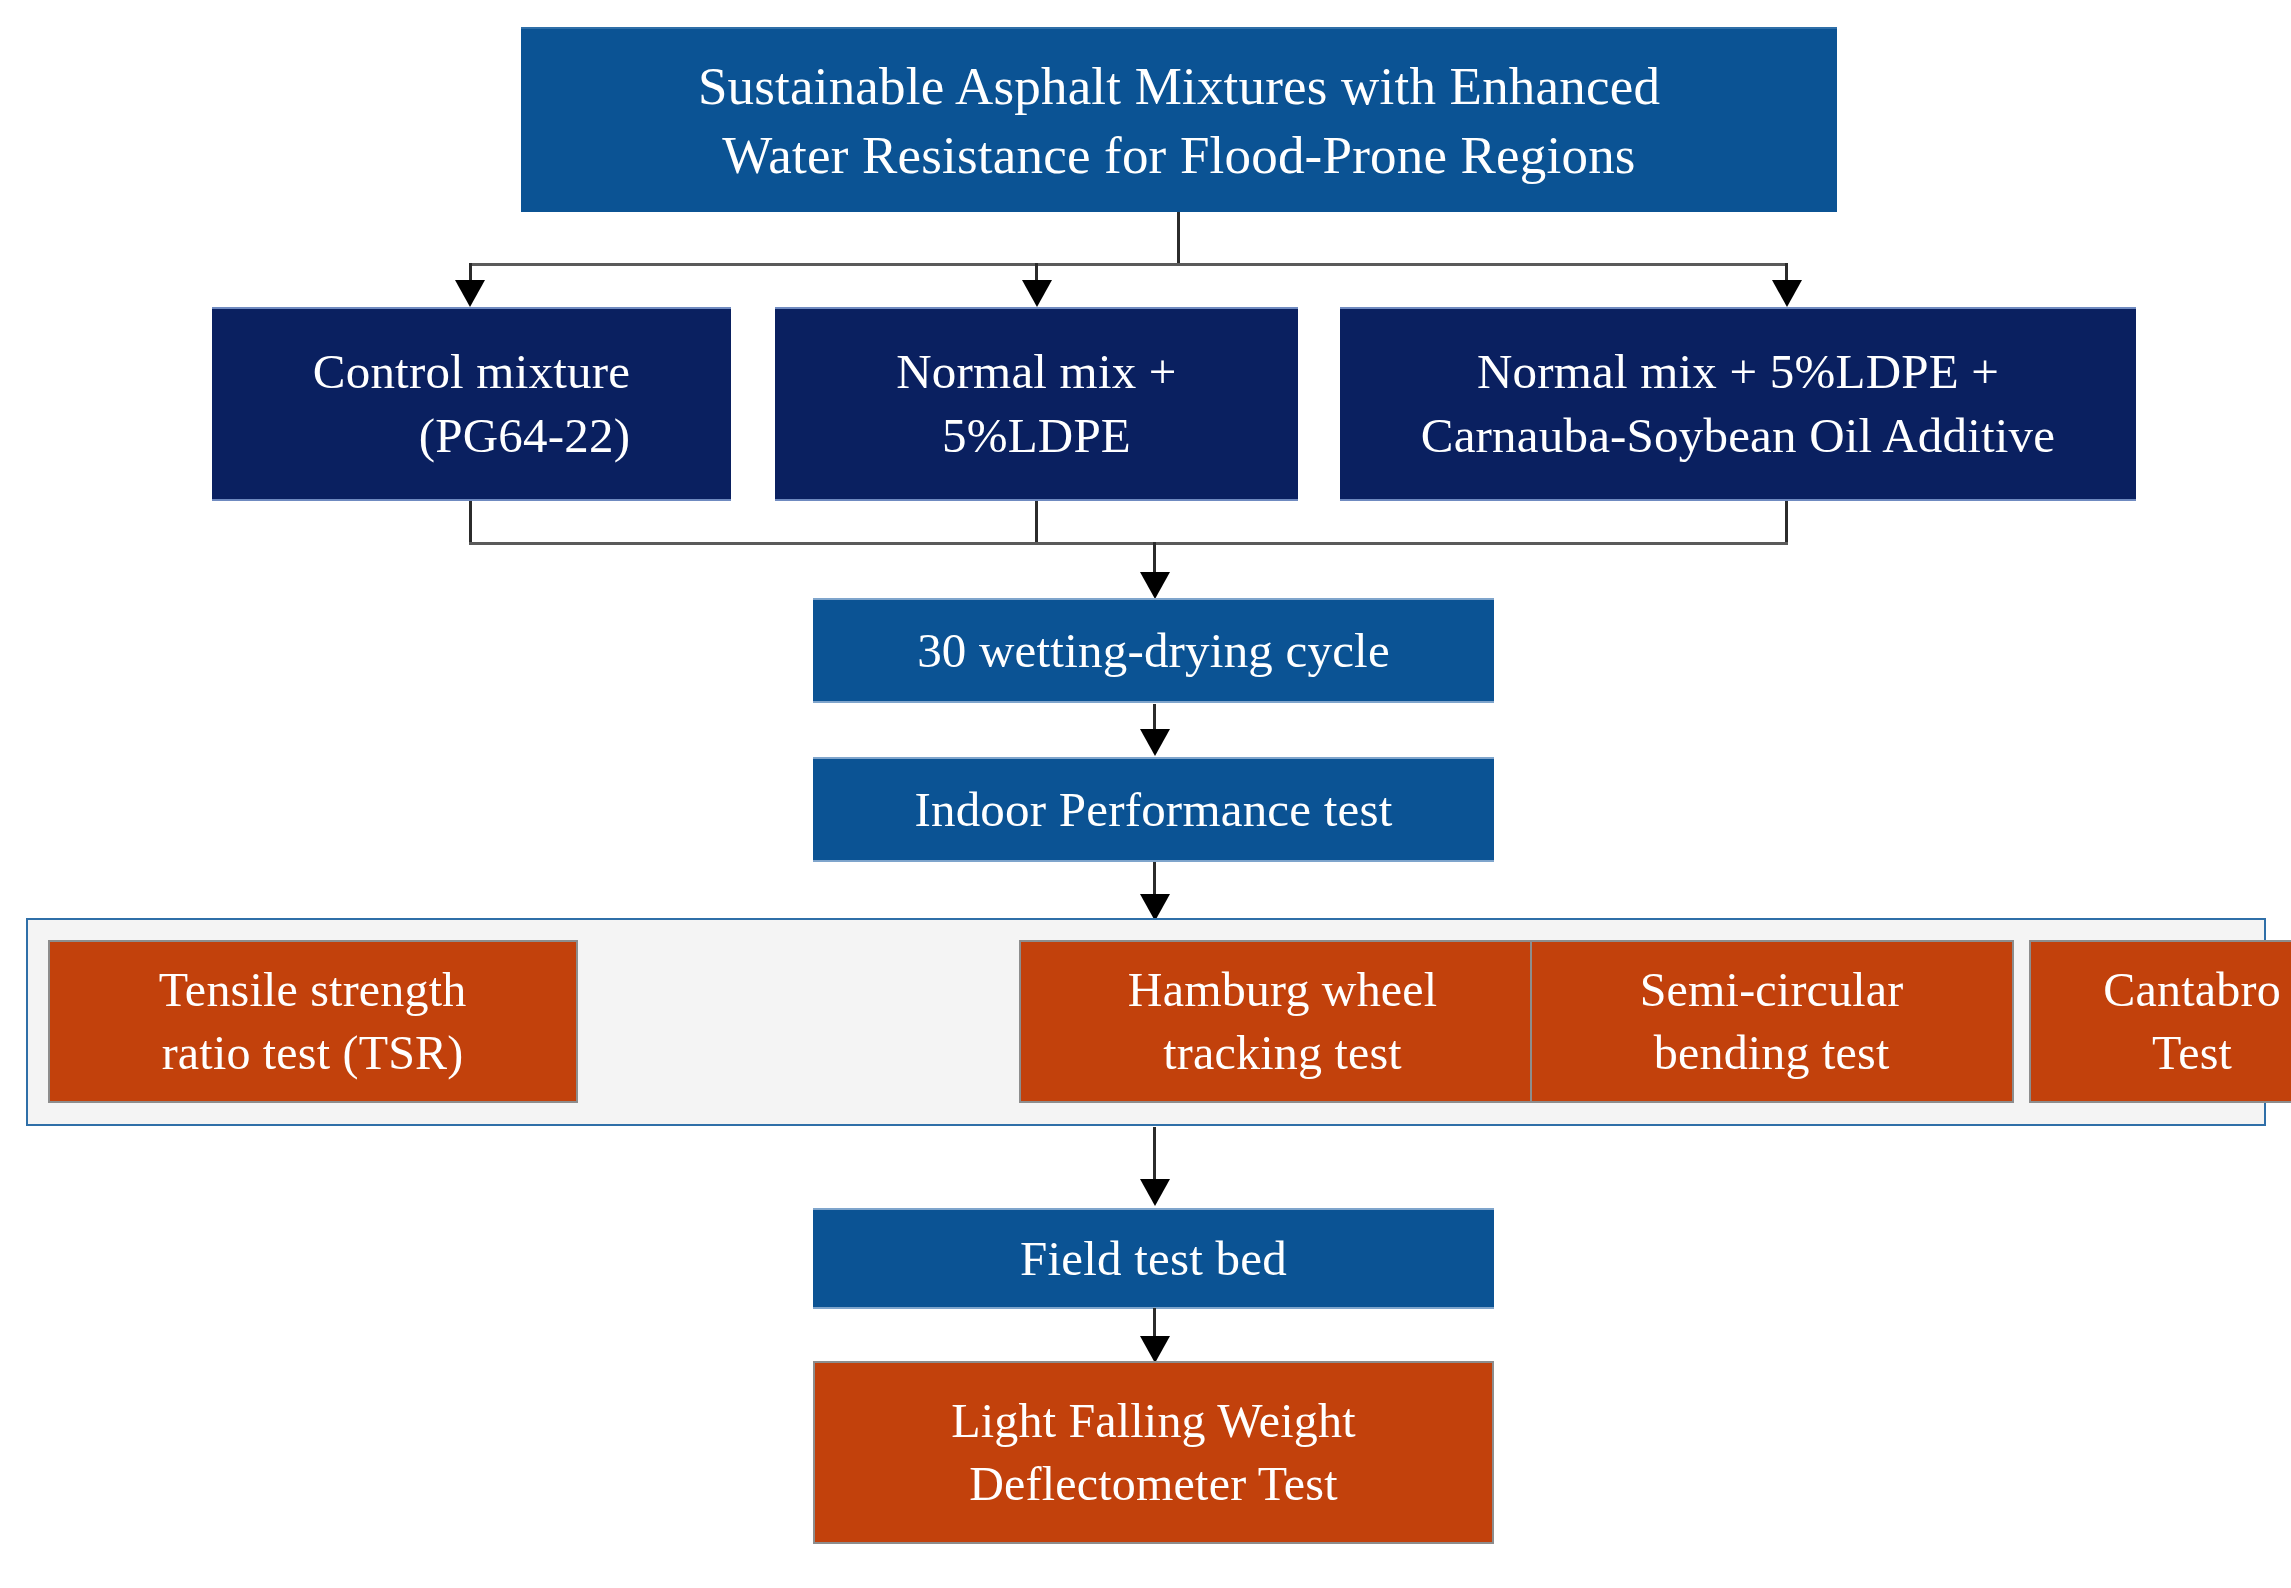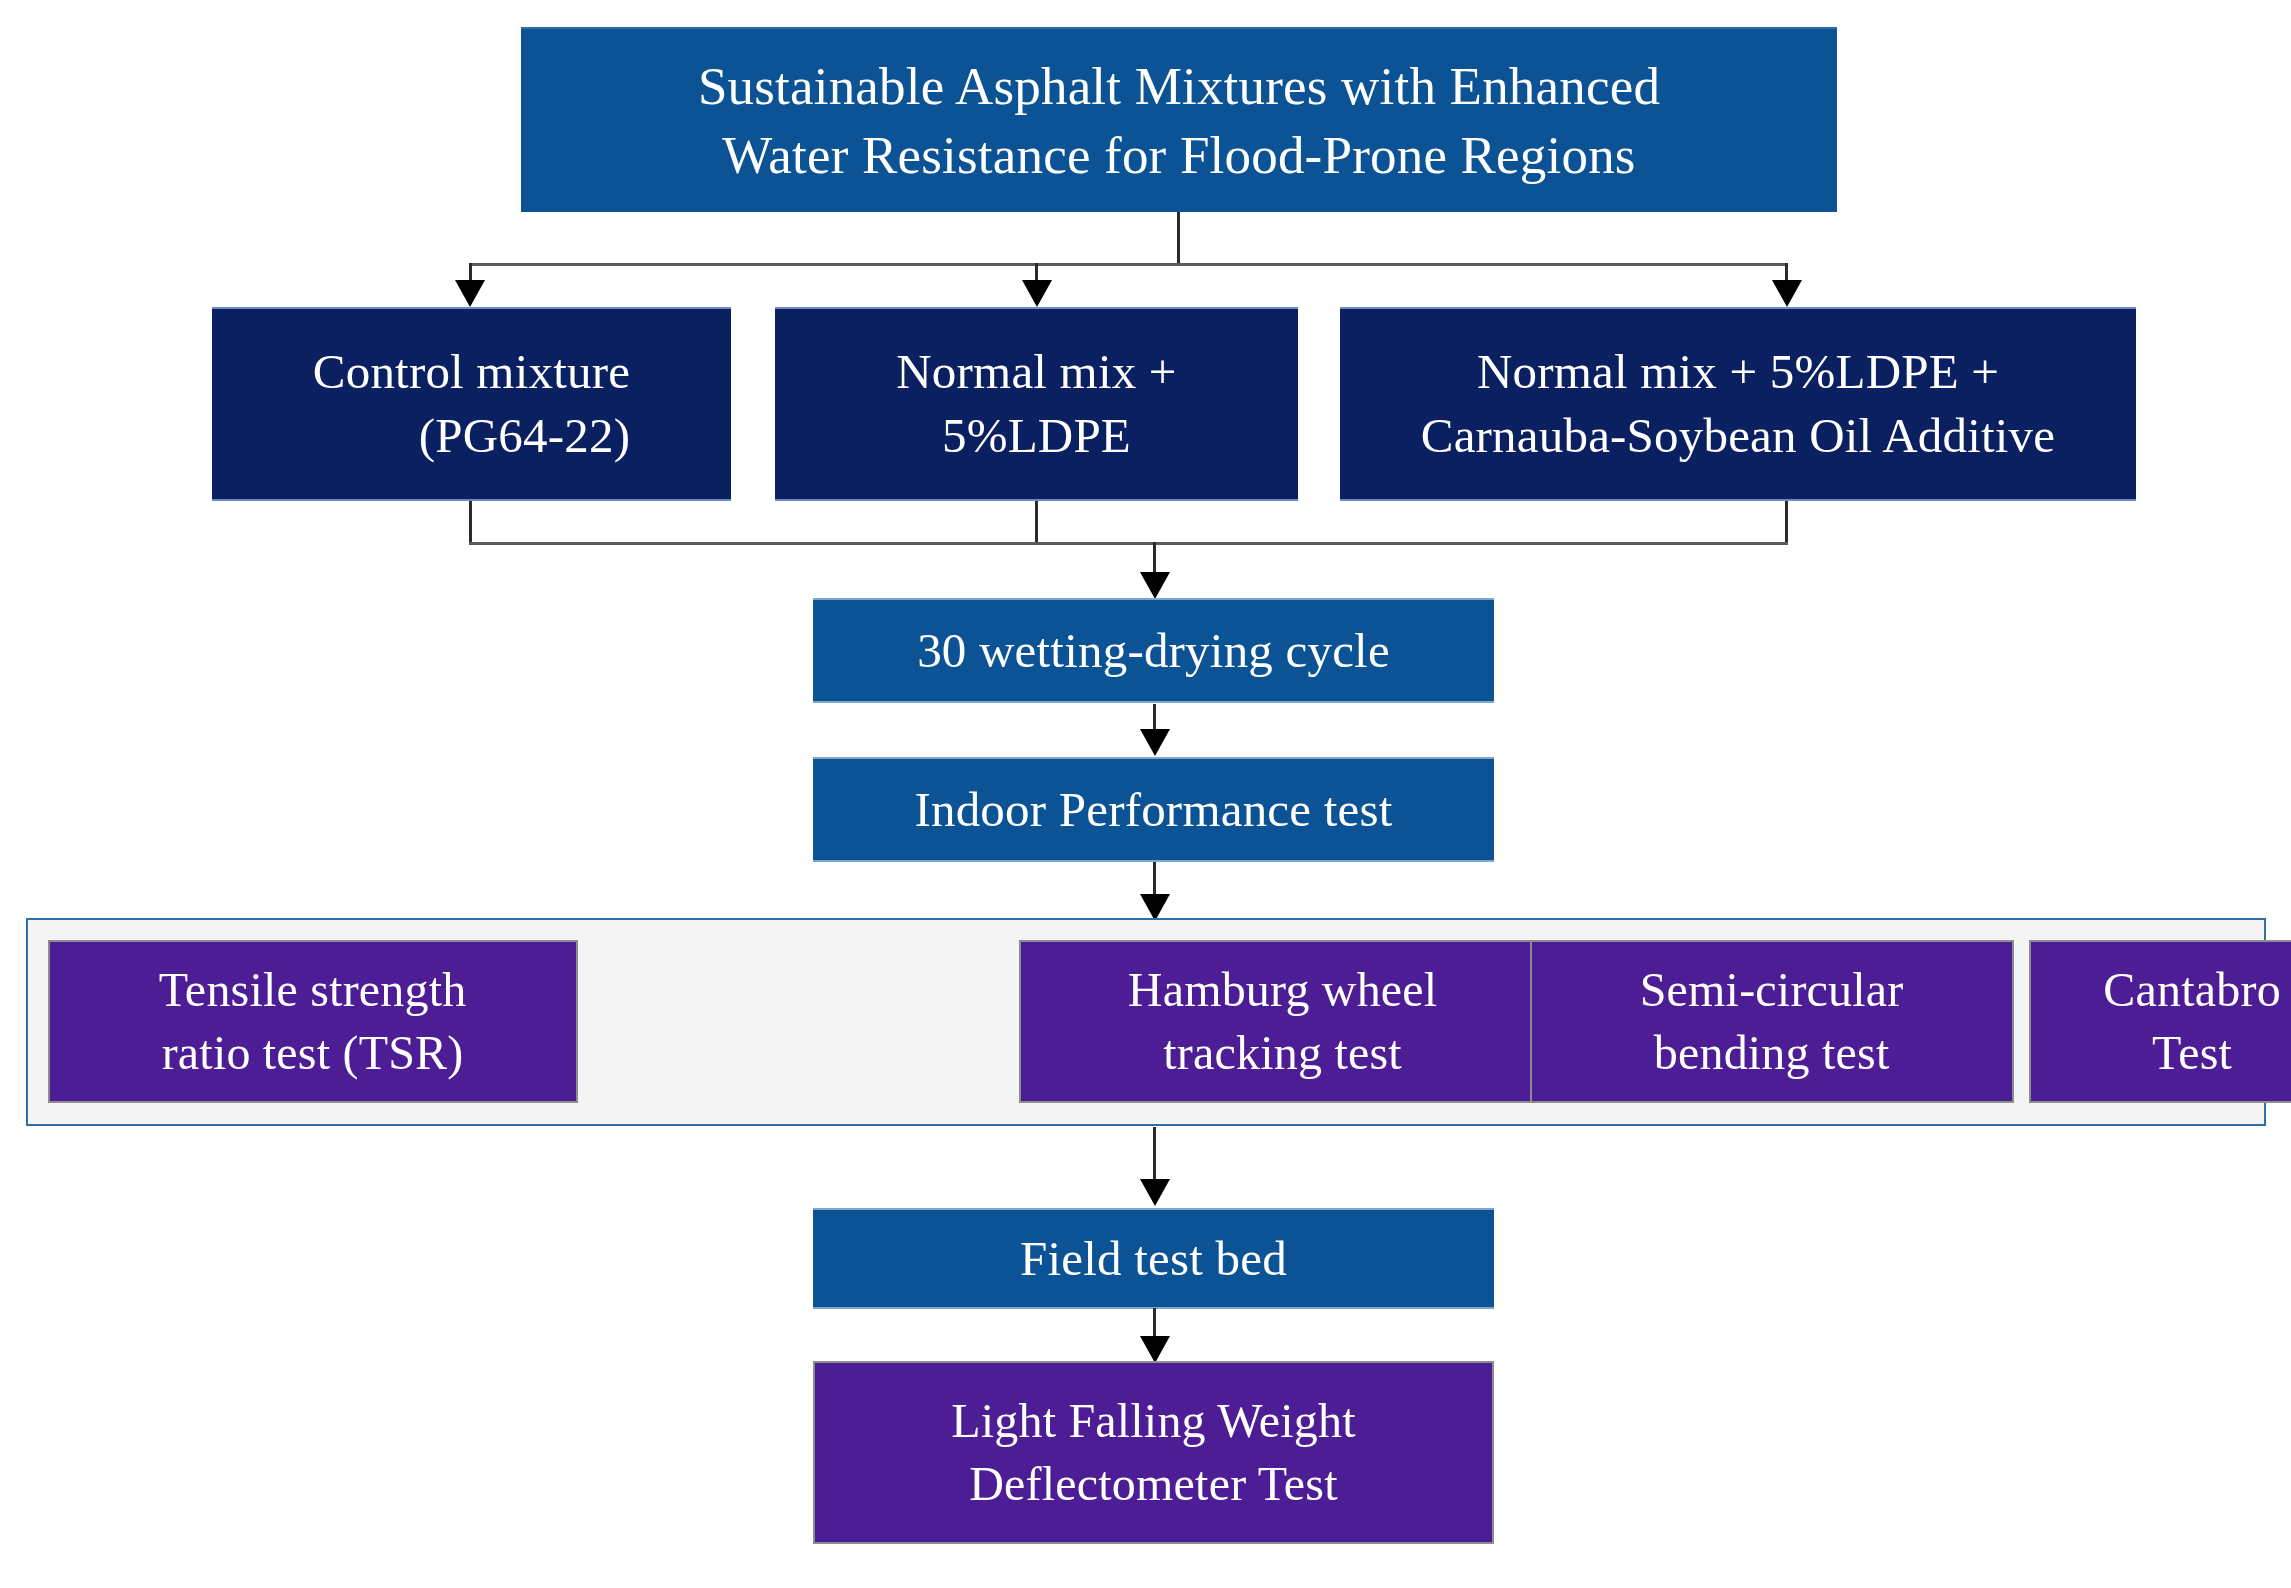--- a/index.html
+++ b/index.html
@@ -50,21 +50,21 @@
   }
 
   .node-blue {
     background: #0B5394;
     font-size: 49px;
     border-top: 2.7px solid #7fa5cc;
     border-bottom: 2.7px solid #7fa5cc;
   }
 
   .node-gray {
-    background: #4c1d95;
+    background: #c2410c;
     font-size: 48px;
     border: 2.7px solid #8d8d8d;
   }
 
   
   #test-group {
     position: absolute;
     box-sizing: border-box;
     border: 2.7px solid #2f6fa8;
     background: #f4f4f4;

